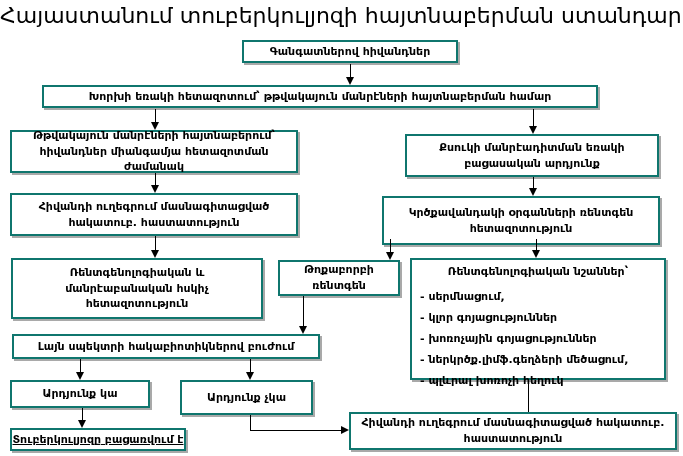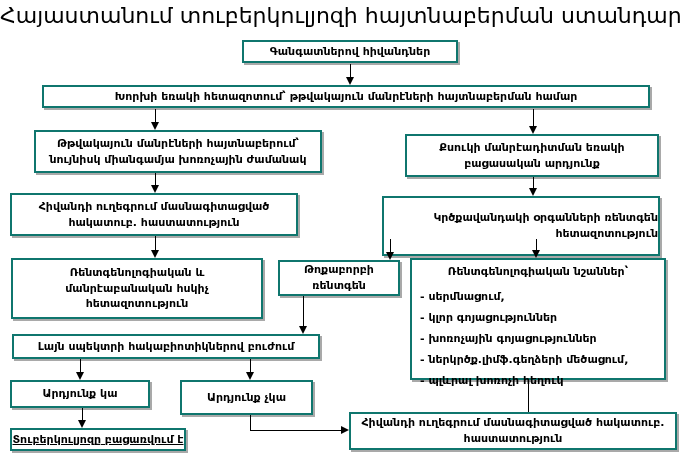--- a/index.html
+++ b/index.html
@@ -33,38 +33,38 @@
 <body>
 
 <div id="stage">
 
   <div class="title">Հայաստանում տուբերկուլյոզի հայտնաբերման ստանդարտ</div>
 
   <div class="box" style="left:242px;top:40px;width:216px;height:23px;">
     <div class="ln">Գանգատներով հիվանդներ</div>
   </div>
 
-  <div class="box" style="left:42px;top:85px;width:608px;height:23px;">
+  <div class="box" style="left:42px;top:85px;width:556px;height:23px;">
     <div class="ln">Խորխի եռակի հետազոտում՝ թթվակայուն մանրէների հայտնաբերման համար</div>
   </div>
 
-  <div class="box" style="left:10px;top:130px;width:288px;height:43px;margin-left:24px;">
+  <div class="box" style="left:10px;top:130px;width:288px;height:43px;">
     <div class="ln">Թթվակայուն մանրէների հայտնաբերում՝</div>
-    <div class="ln">նույնիսկ միանգամյա խոռոչային ժամանակ</div>
+    <div class="ln">հիվանդներ միանգամյա հետազոտման ժամանակ</div>
   </div>
   <div class="box" style="left:405px;top:134px;width:254px;height:43px;">
     <div class="ln">Քսուկի մանրէադիտման եռակի</div>
     <div class="ln">բացասական արդյունք</div>
   </div>
 
   <div class="box" style="left:10px;top:193px;width:288px;height:43px;">
     <div class="ln">Հիվանդի ուղեգրում մասնագիտացված</div>
     <div class="ln">հակատուբ. հաստատություն</div>
   </div>
-  <div class="box" style="left:382px;top:196px;width:278px;height:60px;text-align:right;">
+  <div class="box" style="left:382px;top:196px;width:278px;height:49px;">
     <div class="ln">Կրծքավանդակի օրգանների ռենտգեն</div>
     <div class="ln">հետազոտություն</div>
   </div>
 
   <div class="box" style="left:11px;top:258px;width:252px;height:61px;">
     <div class="ln">Ռենտգենոլոգիական և</div>
     <div class="ln">մանրէաբանական հսկիչ</div>
     <div class="ln">հետազոտություն</div>
   </div>
   <div class="box" style="left:278px;top:260px;width:122px;height:36px;">

